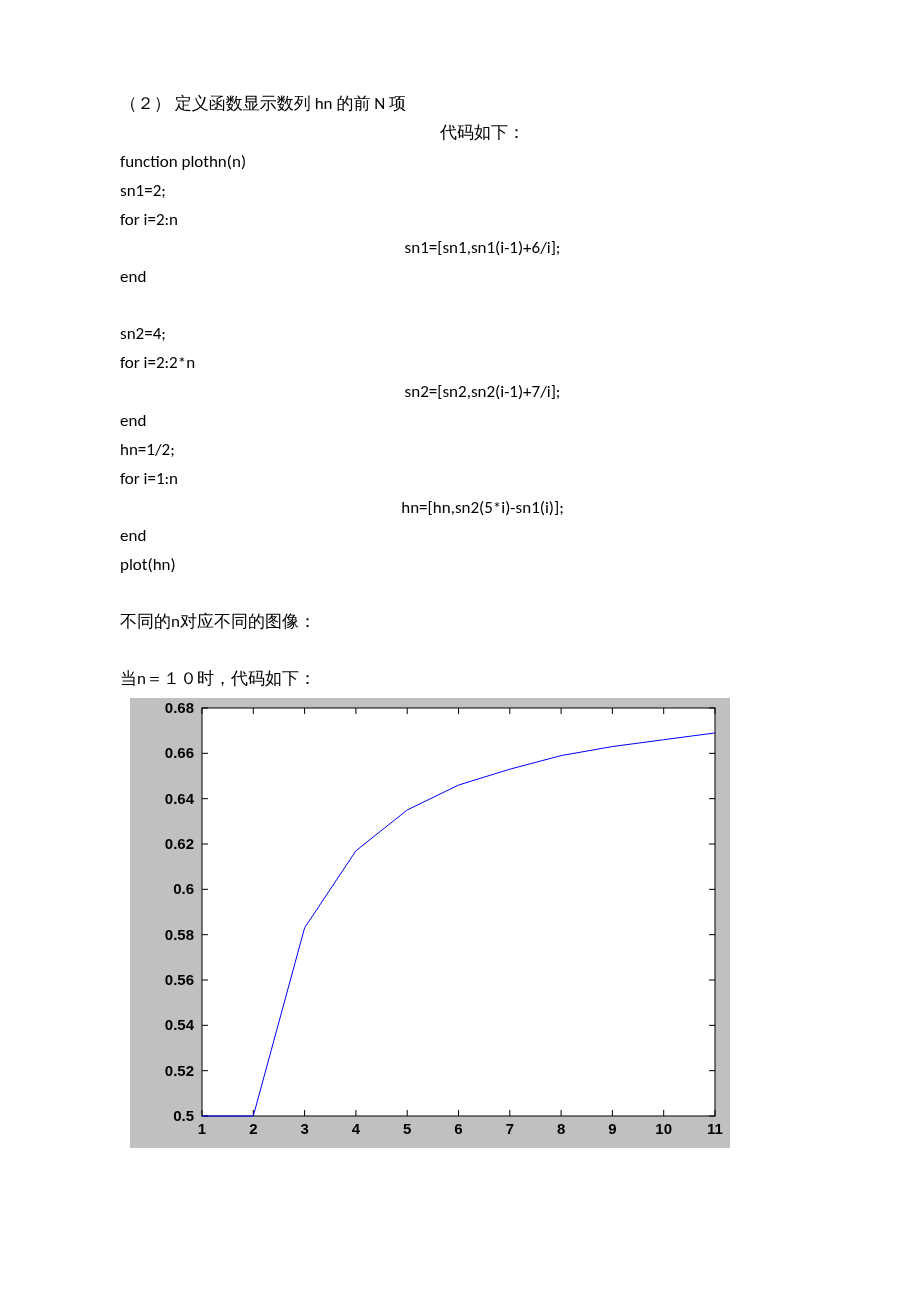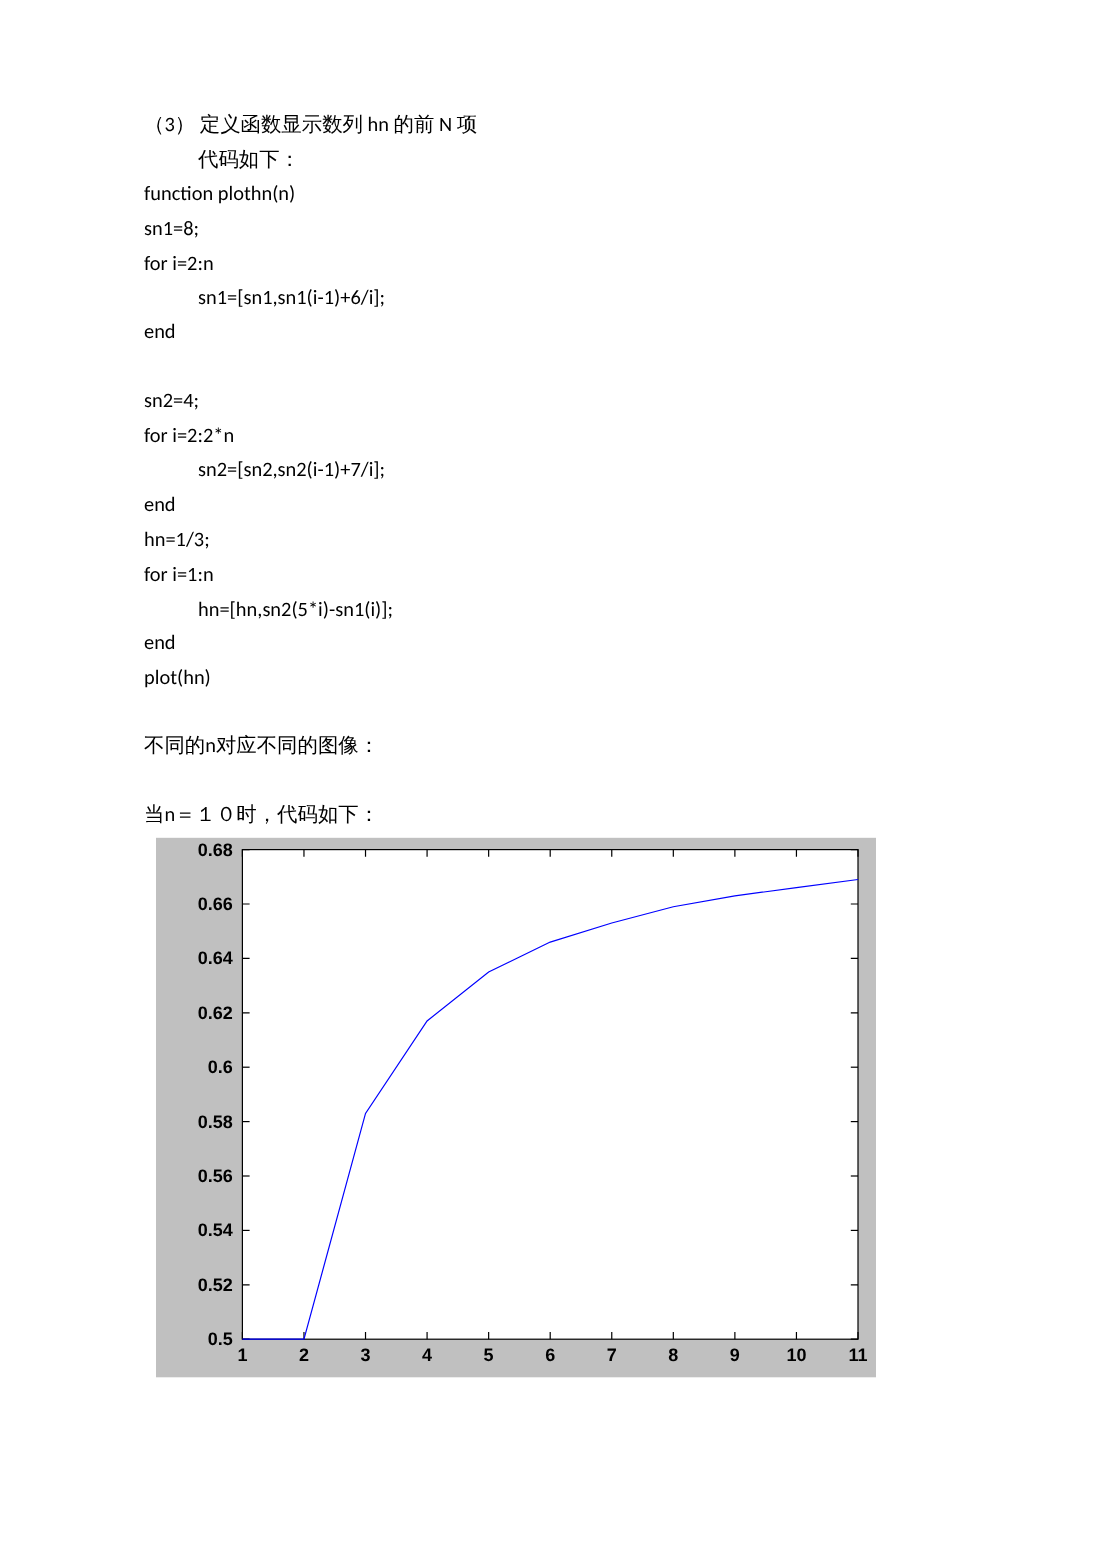--- a/index.html
+++ b/index.html
@@ -7,50 +7,50 @@
     padding: 90px 120px;
     font-family: "SimSun", "Calibri", sans-serif;
     font-size: 17px;
     color: #000;
     background: #fff;
     width: 920px;
     box-sizing: border-box;
     line-height: 1.7;
   }
   .para { margin: 0; }
-  .indent1 { padding-left: 45px; }
+  .indent1 { padding-left: 45px; text-align: center; }
   .blank-line { height: 28px; }
   .svg-wrap {
     margin-left: 10px;
     margin-top: 4px;
   }
   svg { display: block; }
   .axis-label { font-family: Arial, sans-serif; font-size: 15px; font-weight: bold; fill: #000; }
   .grid-bg { fill: #c0c0c0; }
   .plot-bg { fill: #fff; }
   .axis-line { stroke: #000; stroke-width: 1; fill: none; }
   .tick { stroke: #000; stroke-width: 1; }
   .curve { stroke: #0000ff; stroke-width: 1; fill: none; }
 </style>
 </head>
 <body>
 
-<p class="para">（3） 定义函数显示数列 hn 的前 N 项</p>
+<p class="para">（２） 定义函数显示数列 hn 的前 N 项</p>
 <p class="para indent1">代码如下：</p>
 <p class="para">function plothn(n)</p>
-<p class="para">sn1=8;</p>
+<p class="para">sn1=2;</p>
 <p class="para">for i=2:n</p>
 <p class="para indent1">sn1=[sn1,sn1(i-1)+6/i];</p>
 <p class="para">end</p>
 <div class="blank-line"></div>
 <p class="para">sn2=4;</p>
 <p class="para">for i=2:2*n</p>
 <p class="para indent1">sn2=[sn2,sn2(i-1)+7/i];</p>
 <p class="para">end</p>
-<p class="para">hn=1/3;</p>
+<p class="para">hn=1/2;</p>
 <p class="para">for i=1:n</p>
 <p class="para indent1">hn=[hn,sn2(5*i)-sn1(i)];</p>
 <p class="para">end</p>
 <p class="para">plot(hn)</p>
 <div class="blank-line"></div>
 <p class="para">不同的n对应不同的图像：</p>
 <div class="blank-line"></div>
 <p class="para">当n＝１０时，代码如下：</p>
 
 <div class="svg-wrap">

